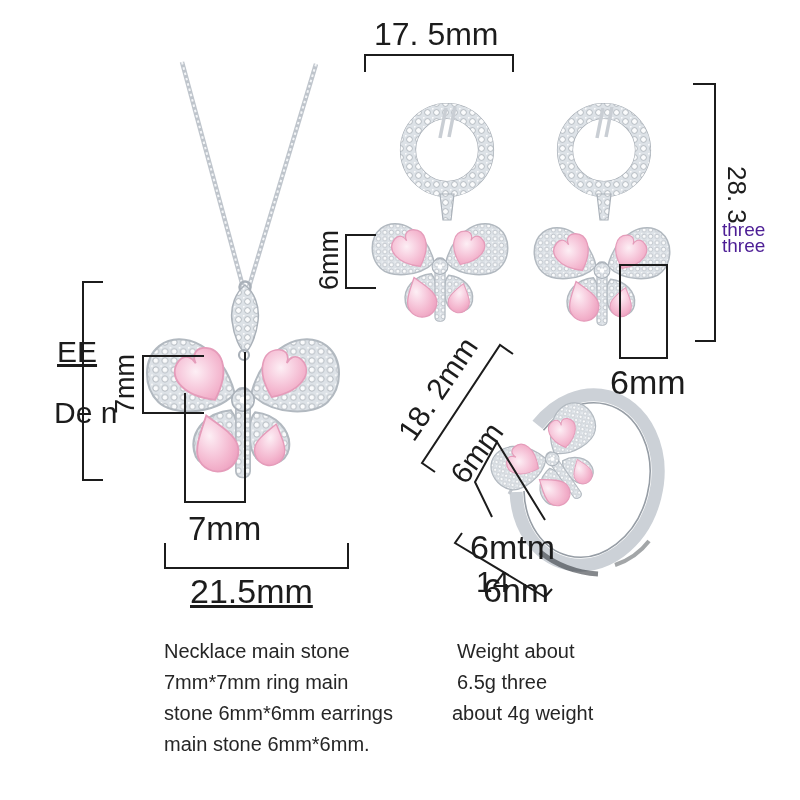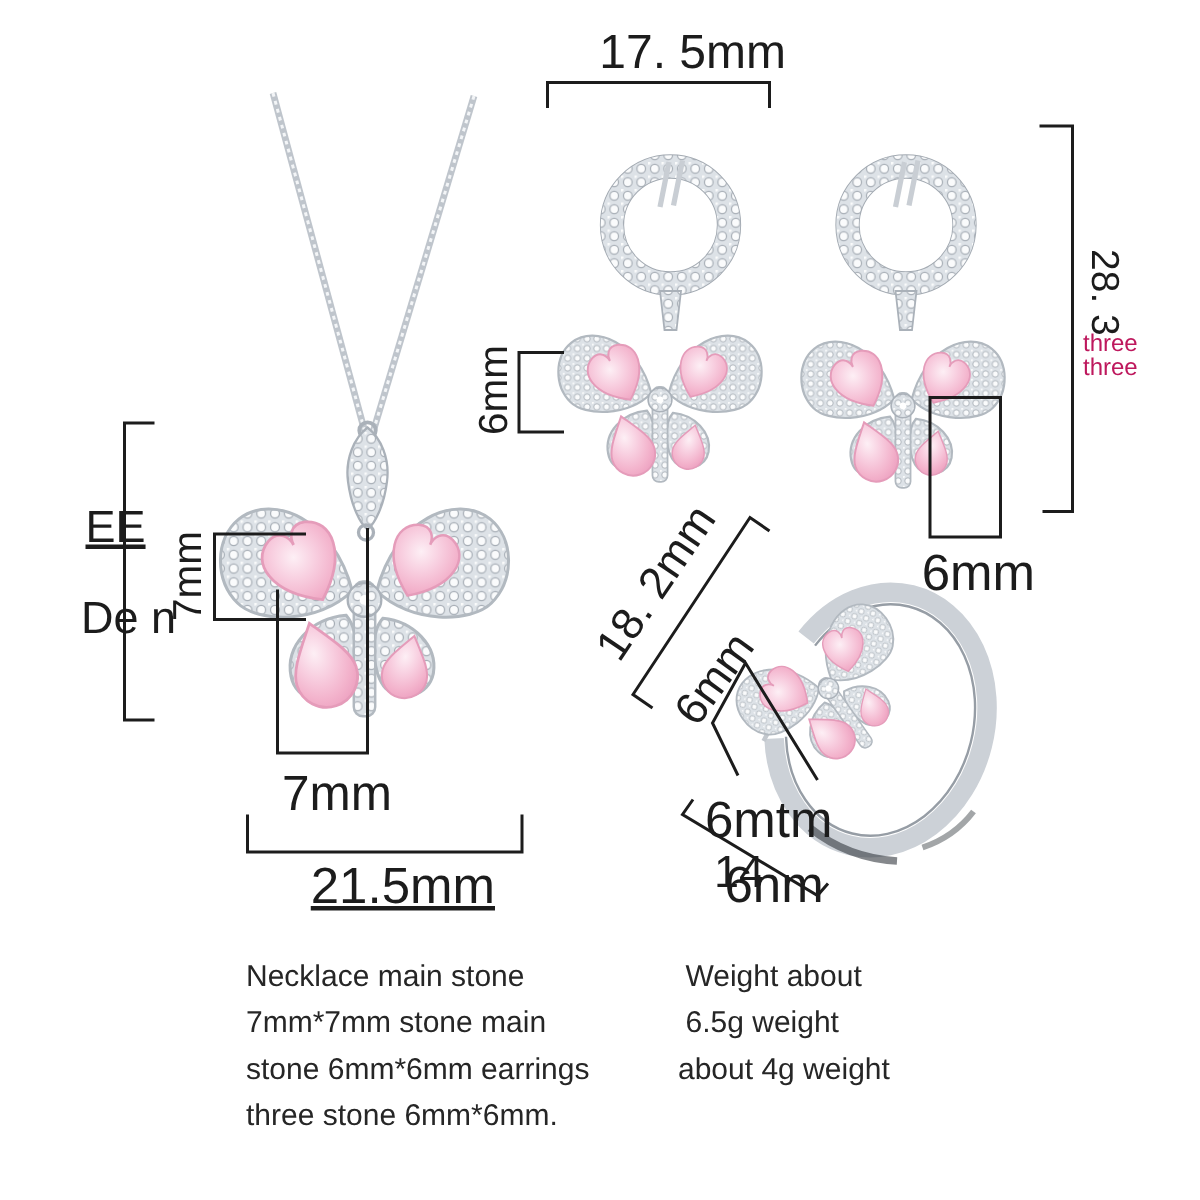--- a/index.html
+++ b/index.html
@@ -4,30 +4,30 @@
 <style>
   html,body{margin:0;padding:0;}
   body{
     width:800px;height:800px;position:relative;overflow:hidden;
     background:#ffffff;
     font-family:"Liberation Sans","DejaVu Sans",sans-serif;
     color:#1c1c1c;
   }
   .art{position:absolute;left:0;top:0;width:800px;height:800px;}
   .lbl{position:absolute;white-space:nowrap;color:#1c1c1c;}
-  .c{text-align:right;}
+  .c{text-align:left;}
   .rot90{transform:rotate(90deg);transform-origin:0 0;}
   .rotm90{transform:rotate(-90deg);transform-origin:0 0;}
   .f34{font-size:34px;}
   .f33{font-size:33px;}
   .f32{font-size:32px;}
   .f30{font-size:30px;}
   .f27{font-size:27px;}
   .f26{font-size:26px;}
-  .note{font-size:16px;line-height:15.5px;color:#be185d;}
+  .note{font-size:19px;line-height:15.5px;color:#4c1d95;}
   .para{position:absolute;font-size:20px;line-height:31px;color:#262626;white-space:nowrap;}
   .diag{display:flex;align-items:center;justify-content:center;}
 </style>
 </head>
 <body>
 
 <svg class="art" viewBox="0 0 800 800" aria-hidden="true">
   <defs>
     <radialGradient id="pink" cx="42%" cy="35%" r="75%">
       <stop offset="0%" stop-color="#fdeff5"></stop>
@@ -139,22 +139,22 @@
 <div class="lbl f30 diag" style="left:439px;top:439px;width:76px;height:28px;transform:rotate(-54deg);">6mm</div>
 
 <div class="lbl f34" style="left:470px;top:528px;">6mtm</div>
 
 <div class="lbl f30" style="left:476px;top:565px;">14</div>
 
 <div class="lbl f34" style="left:483px;top:571px;">6nm</div>
 
 <div class="para" style="left:164px;top:636px;">
   <div>Necklace main stone</div>
-  <div>7mm*7mm stone main</div>
+  <div>7mm*7mm ring main</div>
   <div>stone 6mm*6mm earrings</div>
-  <div>three stone 6mm*6mm.</div>
+  <div>main stone 6mm*6mm.</div>
 </div>
 
 <div class="para" style="left:457px;top:636px;">
   <div>Weight about</div>
-  <div>6.5g weight</div>
+  <div>6.5g three</div>
   <div style="margin-left:-5px;">about 4g weight</div>
 </div>
 
 </body></html>

